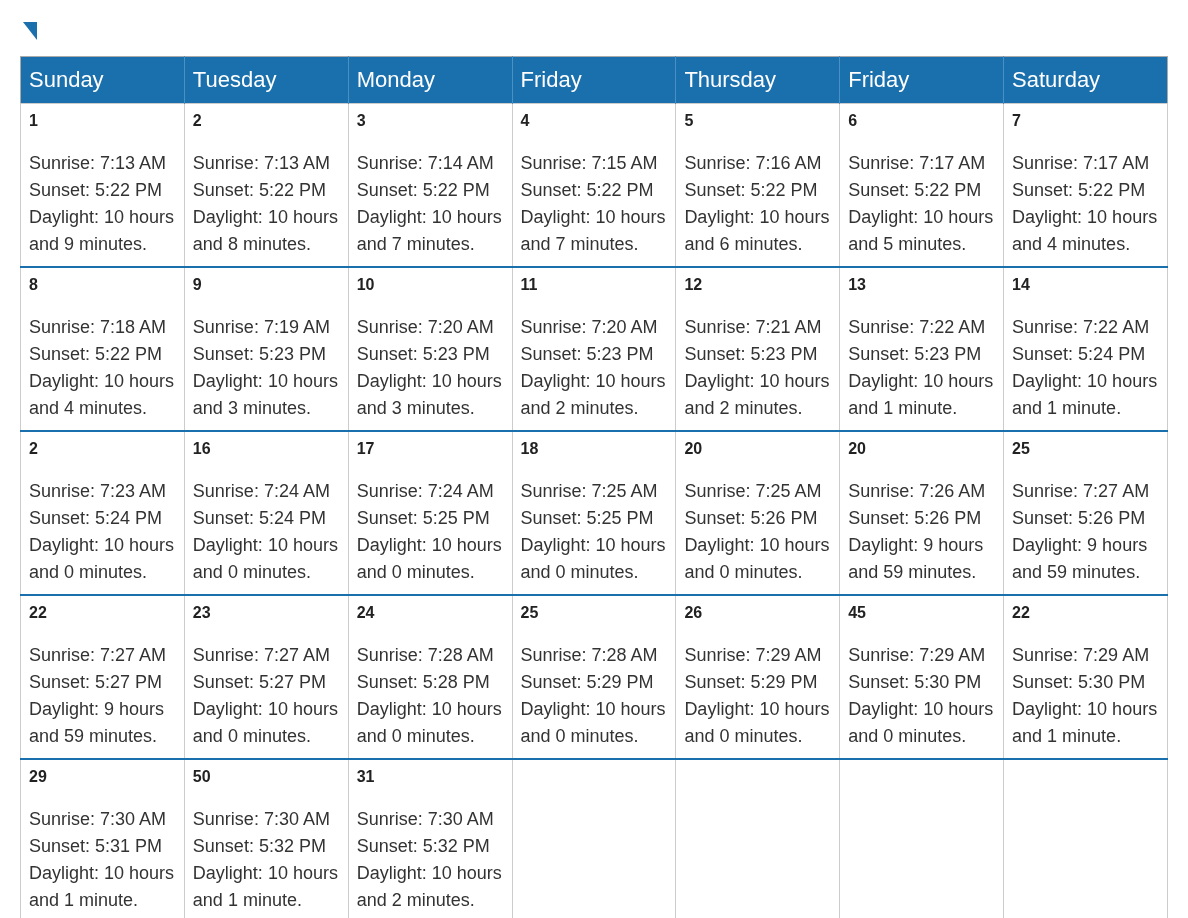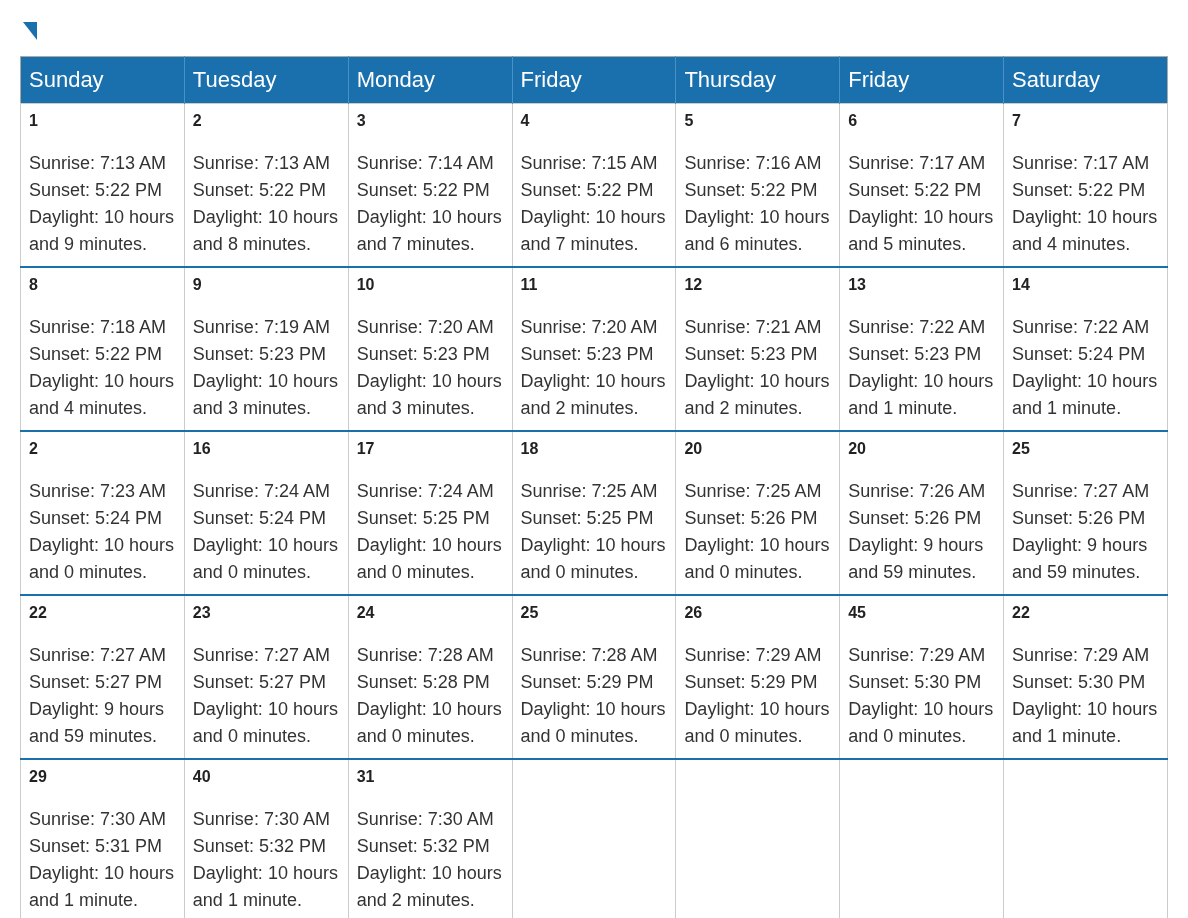--- a/index.html
+++ b/index.html
@@ -369,21 +369,21 @@
       <tr>
         <td>
         <span class="day-number">29</span>
         <div class="day-info">
           Sunrise: 7:30 AM<br>
           Sunset: 5:31 PM<br>
           Daylight: 10 hours and 1 minute.
         </div>
       </td>
         <td>
-        <span class="day-number">40</span>
+        <span class="day-number">50</span>
         <div class="day-info">
           Sunrise: 7:30 AM<br>
           Sunset: 5:32 PM<br>
           Daylight: 10 hours and 1 minute.
         </div>
       </td>
         <td>
         <span class="day-number">31</span>
         <div class="day-info">
           Sunrise: 7:30 AM<br>

